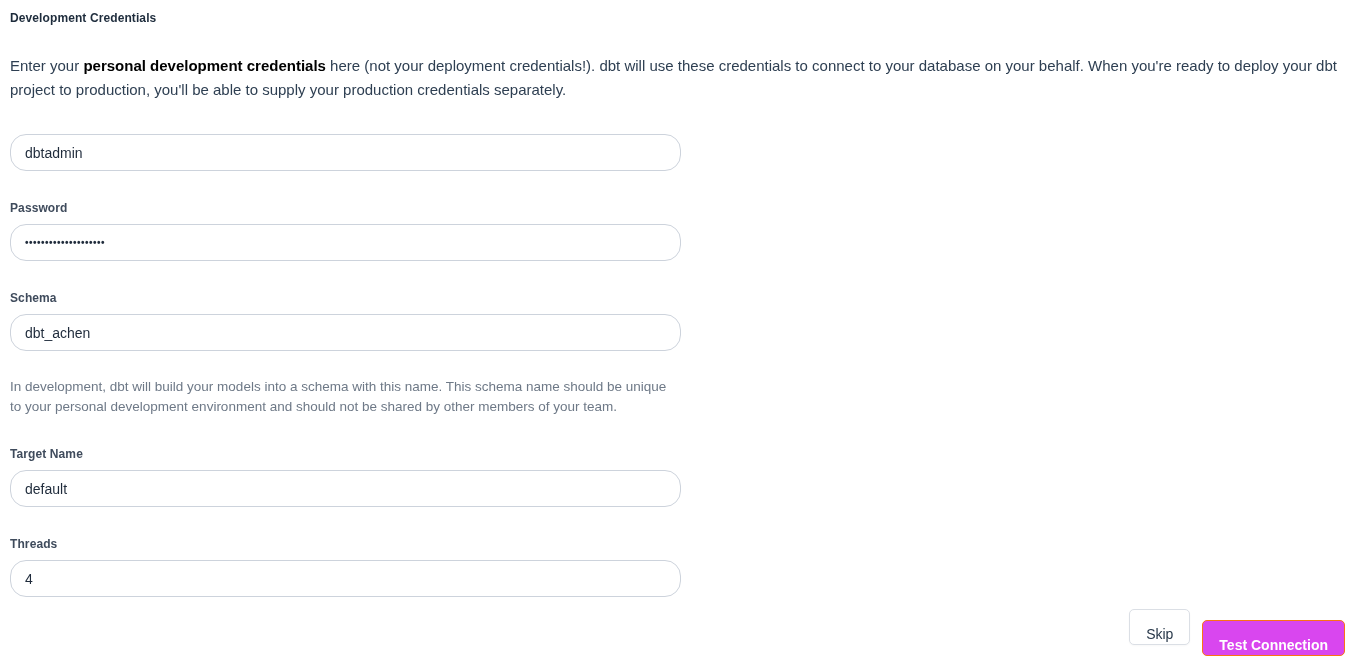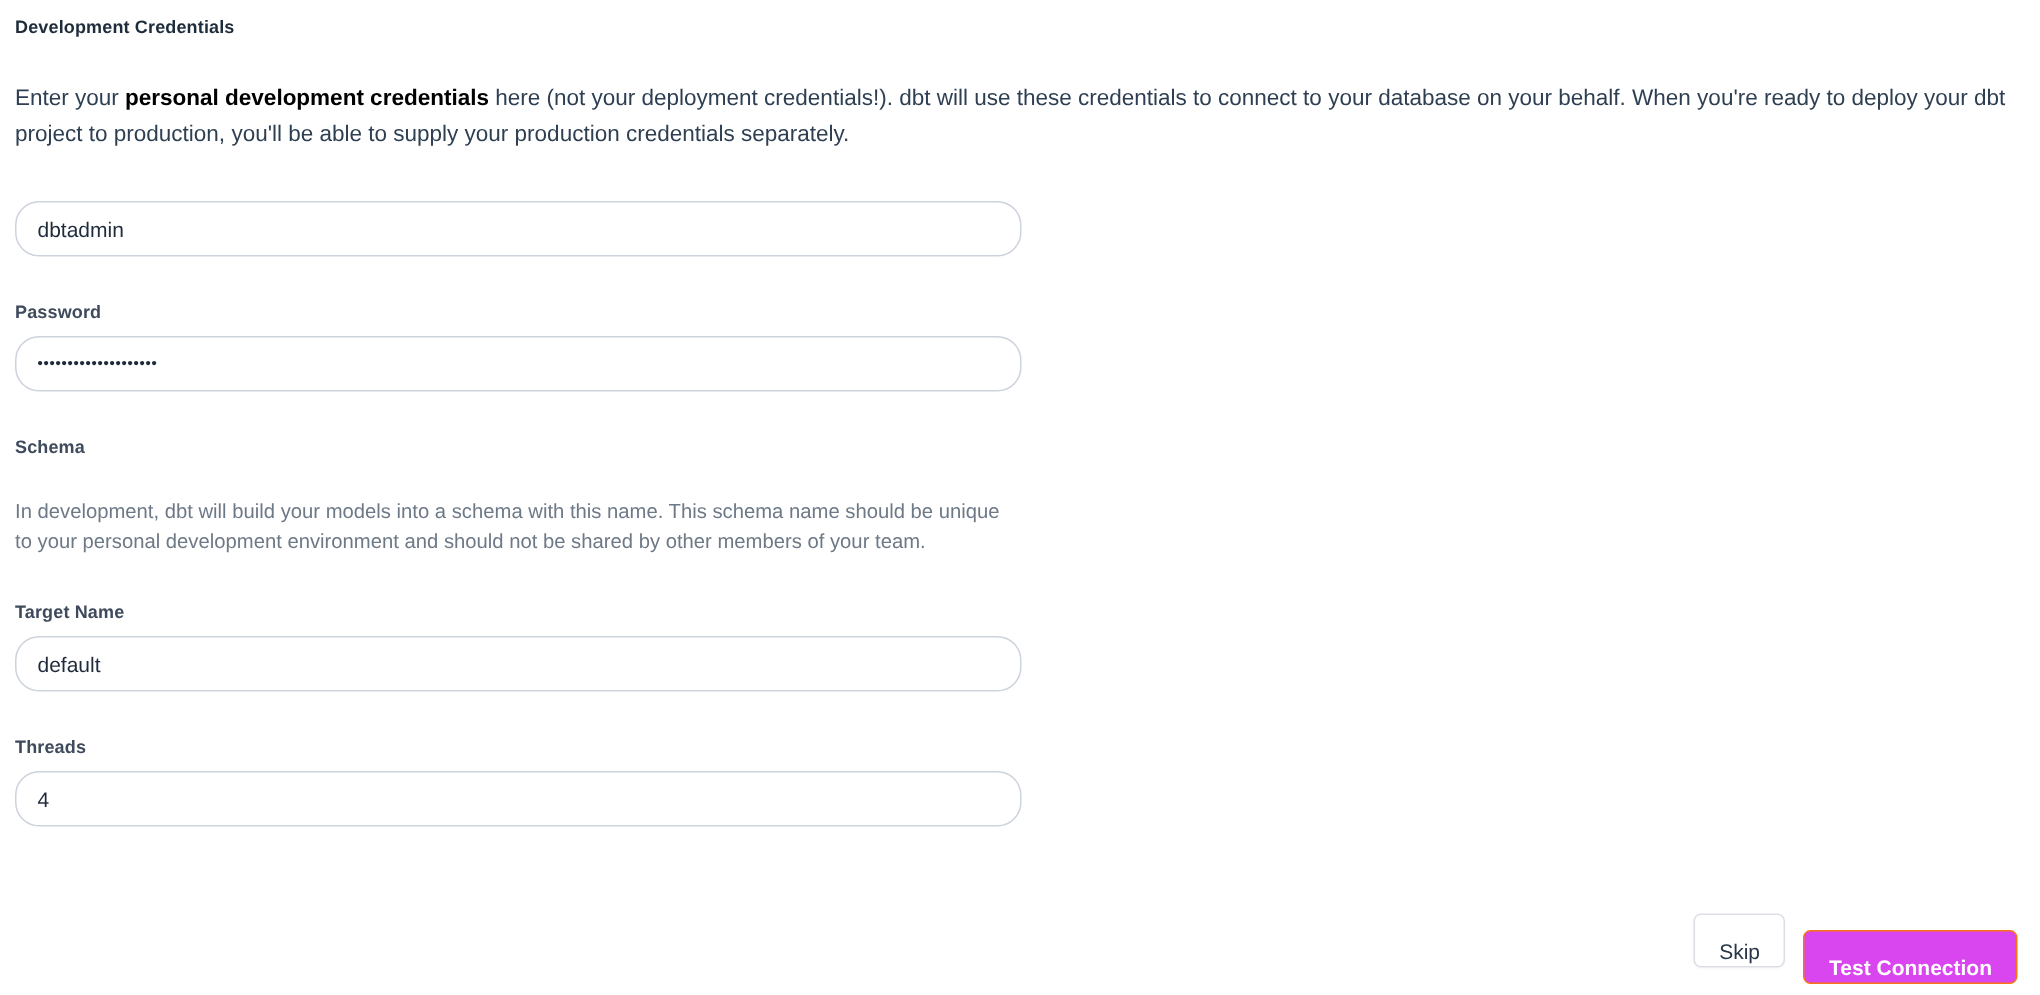--- a/index.html
+++ b/index.html
@@ -110,20 +110,21 @@
       <input class="text-input" type="text" value="dbtadmin" style="">
     </div>
 
     <div class="field-group">
       <label class="field-label">Password</label>
       <input class="text-input password-display" type="text" value="••••••••••••••••••••" style="">
     </div>
 
     <div class="field-group">
       <label class="field-label">Schema</label>
+      <input class="text-input" type="text" value="dbt_achen" style="">
       <div class="help-text">In development, dbt will build your models into a schema with this name. This schema name should be unique to your personal development environment and should not be shared by other members of your team.</div>
     </div>
 
     <div class="field-group">
       <label class="field-label">Target Name</label>
       <input class="text-input" type="text" value="default" style="">
     </div>
 
     <div class="field-group">
       <label class="field-label">Threads</label>

